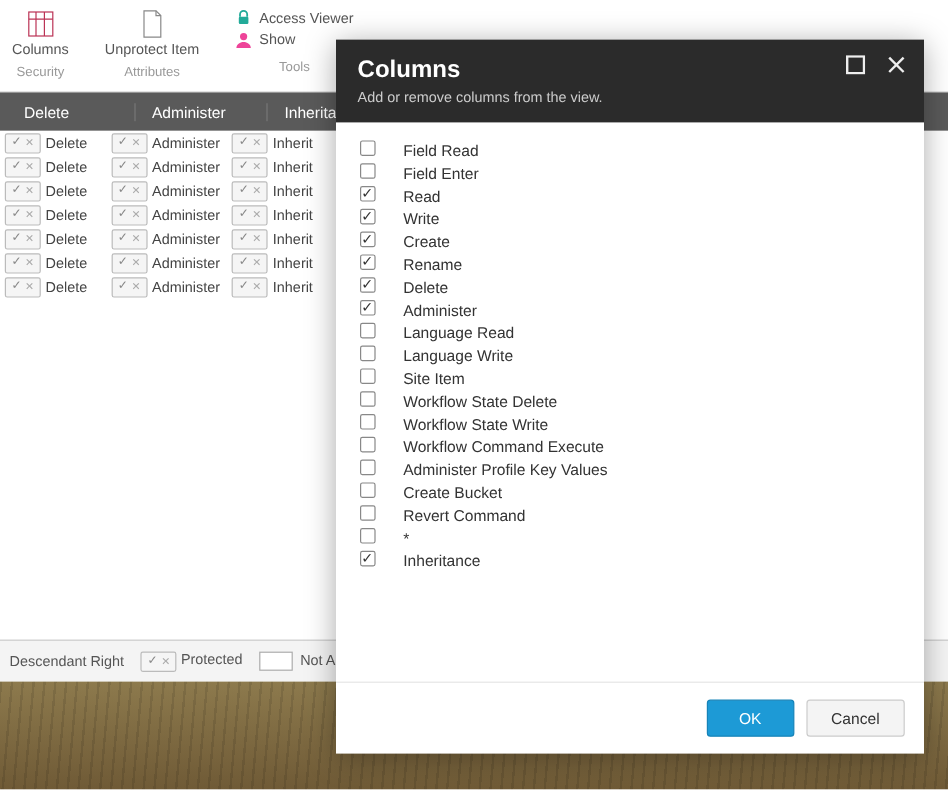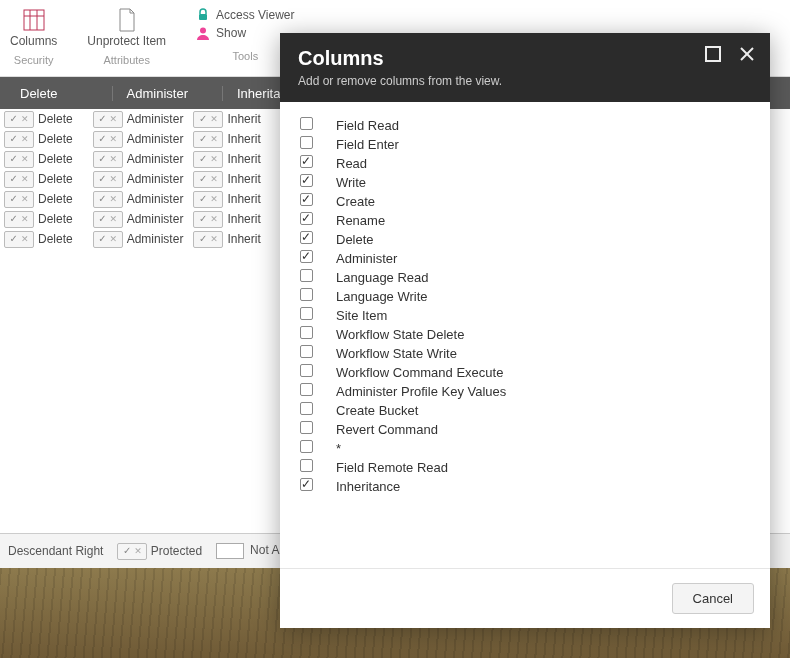--- a/index.html
+++ b/index.html
@@ -290,24 +290,21 @@
       </label>
       <label class="chk-row">
         <input type="checkbox" class="chk" style="">
         <span>Revert Command</span>
       </label>
       <label class="chk-row">
         <input type="checkbox" class="chk" style="">
         <span>*</span>
       </label>
       <label class="chk-row">
-        <input type="checkbox" class="chk" style="">
-        <span>Field Remote Read</span>
-      </label>
-      <label class="chk-row">
         <input type="checkbox" class="chk" checked="" style="">
         <span>Inheritance</span>
       </label>
     </div>
   <div class="modal-foot">
+    <button class="btn-primary">OK</button>
     <button class="btn-default">Cancel</button>
   </div>
 </div>
 
 </body></html>

